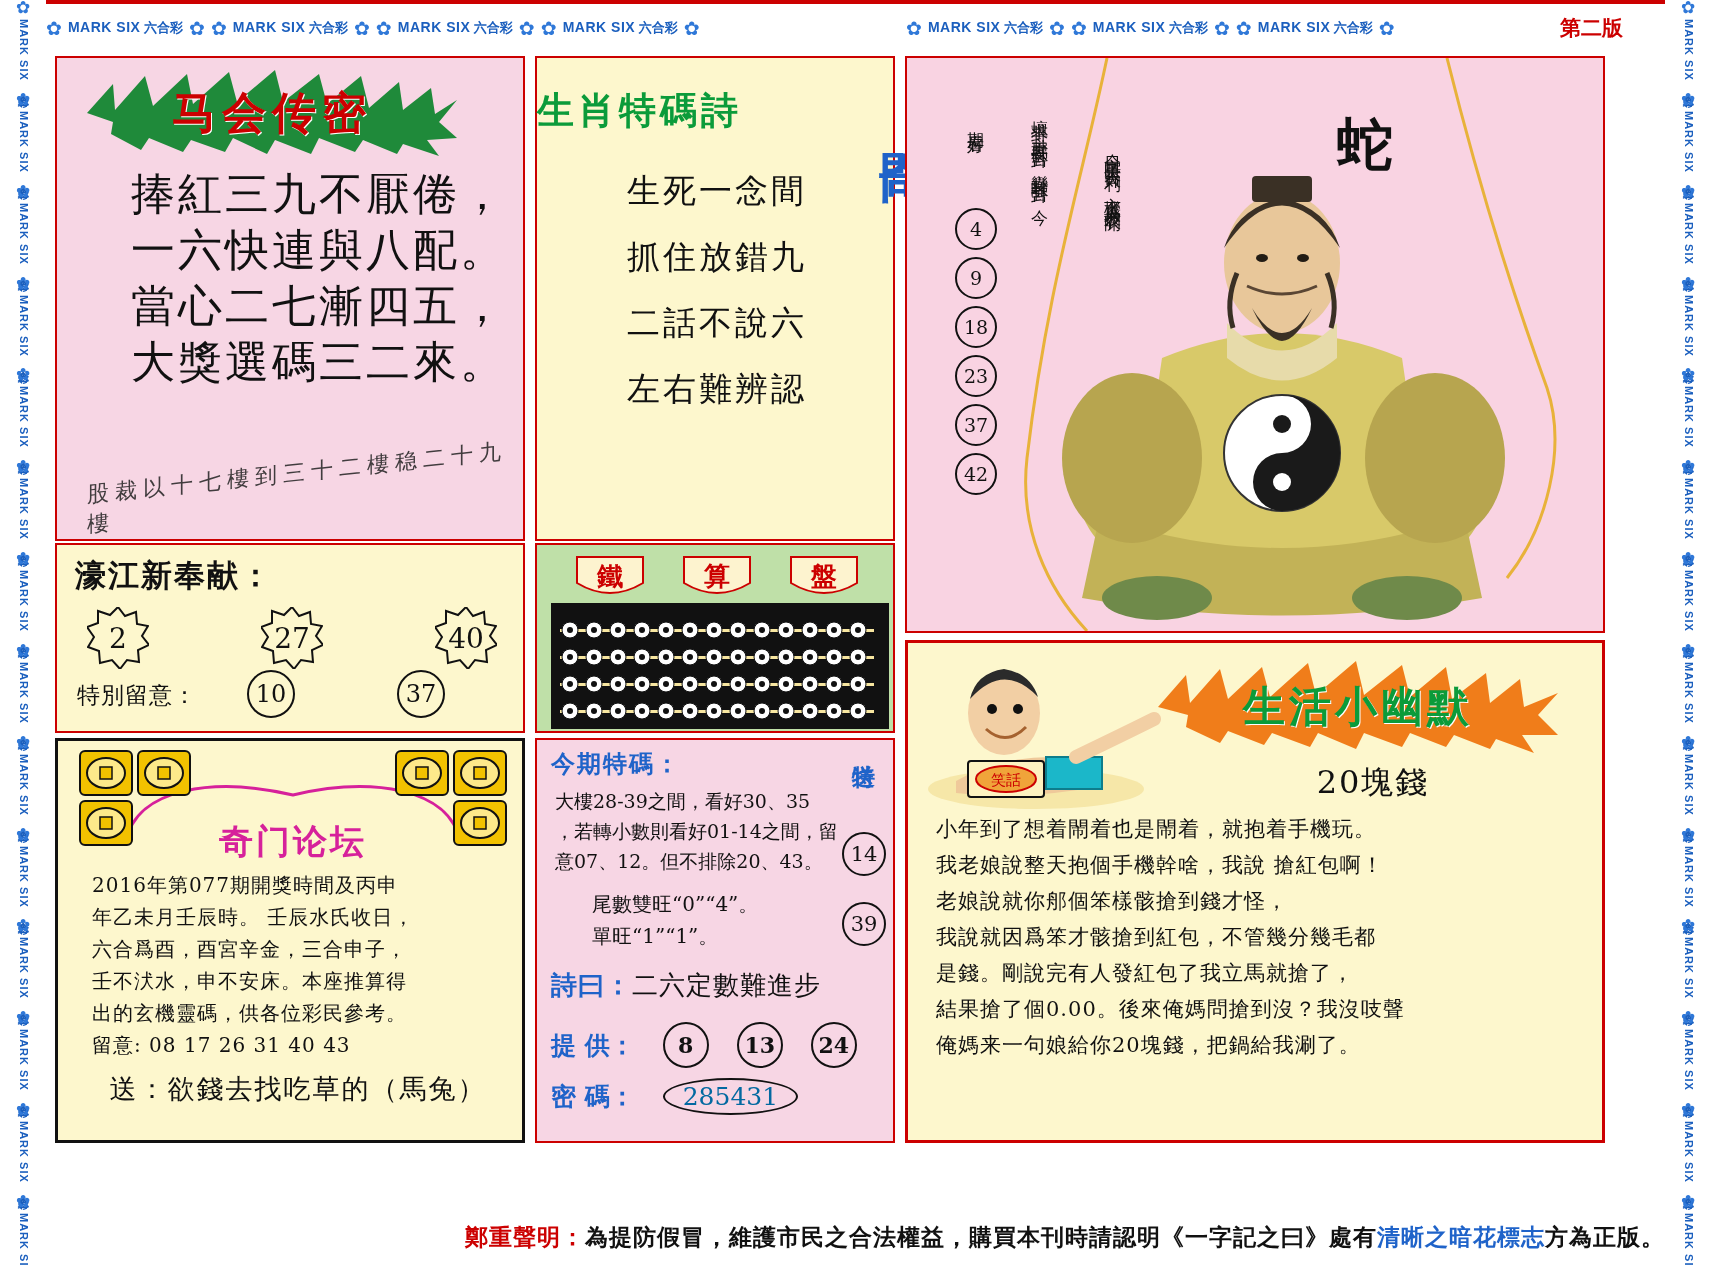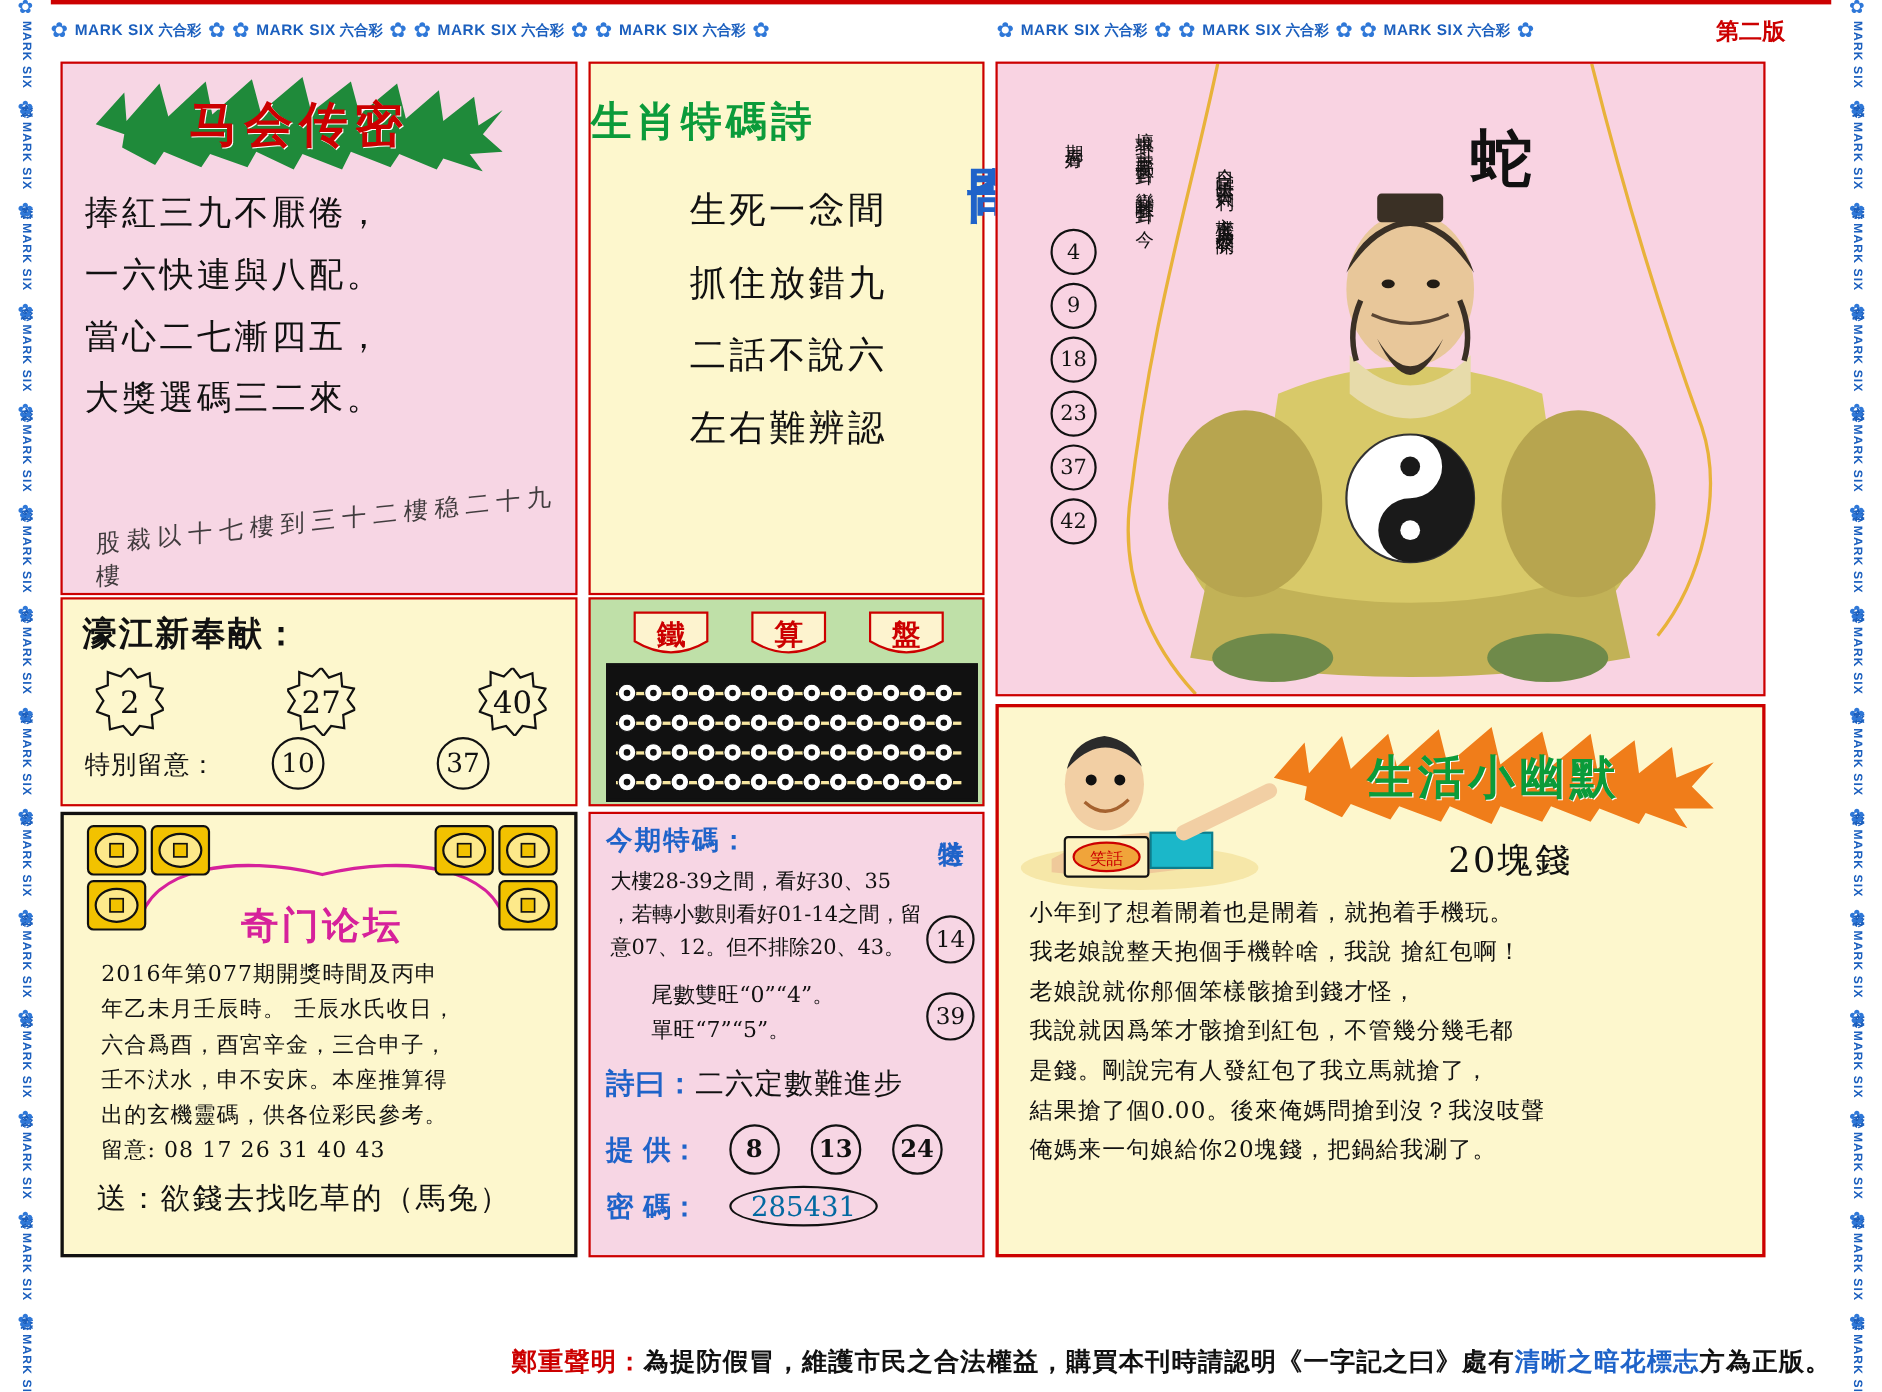--- a/index.html
+++ b/index.html
@@ -68,21 +68,21 @@
   .sb-text{
     position:absolute;left:0;top:0;width:370px;height:86px;
     display:flex;align-items:center;justify-content:center;
     font-family:"DejaVu Serif", serif;
     font-size:44px;font-weight:bold;color:#cc0000;letter-spacing:6px;
     text-shadow:1px 1px 0 #fff;
   }
   .poem{
     position:absolute;left:20px;top:108px;width:430px;
     font-family:"DejaVu Serif", serif;
-    font-size:31px;line-height:56px;color:#111;text-align:left;
+    font-size:44px;line-height:56px;color:#111;text-align:right;
     letter-spacing:3px;
   }
   .scrawl{
     position:absolute;left:30px;top:400px;width:420px;height:70px;
     font-family:"DejaVu Serif", serif;
     font-size:22px;color:#222;
     transform:skewY(-6deg) ;
     letter-spacing:6px;
     opacity:.85;
   }
@@ -131,21 +131,21 @@
     position:absolute;left:0;top:78px;width:470px;text-align:center;
     font-family:"DejaVu Serif", serif;font-size:34px;font-weight:bold;color:#d6219b;
     letter-spacing:3px;
   }
   .qm-body{
     position:absolute;left:34px;top:128px;width:400px;
     font-family:"DejaVu Serif", serif;font-size:20px;line-height:32px;color:#111;
     letter-spacing:1px;
   }
   .qm-send{
-    position:absolute;left:30px;top:330px;width:420px;
+    position:absolute;left:30px;top:330px;width:420px;text-align:center;
     font-family:"DejaVu Serif", serif;font-size:27px;color:#111;letter-spacing:2px;
   }
 
   
   .p-shengxiao{
     position:absolute;left:0;top:8px;width:360px;height:485px;
     background:#fdf7cd;border:2px solid #cc0000;box-sizing:border-box;
   }
   .sx-title{
     position:absolute;left:0;top:28px;width:360px;text-align:left;
@@ -615,21 +615,21 @@
       <div class="tm-teson">
         <div style="writing-mode:vertical-rl;">特送</div>
       </div>
       <div class="tm-body">
         <div>大樓28-39之間，看好30、35</div>
         <div>，若轉小數則看好01-14之間，留</div>
         <div>意07、12。但不排除20、43。</div>
       </div>
       <div class="tm-tail">
         <div>尾數雙旺“0”“4”。</div>
-        <div>單旺“7”“5”。</div>
+        <div>單旺“1”“1”。</div>
       </div>
       <div class="tm-side-nums">
         <div class="circnum">14</div>
         <div class="circnum">39</div>
       </div>
       <div class="tm-shi">
         <b>詩曰：</b><span>二六定數難進步</span>
       </div>
       <div class="tm-row tm-provide">
         <span>提 供：</span>

